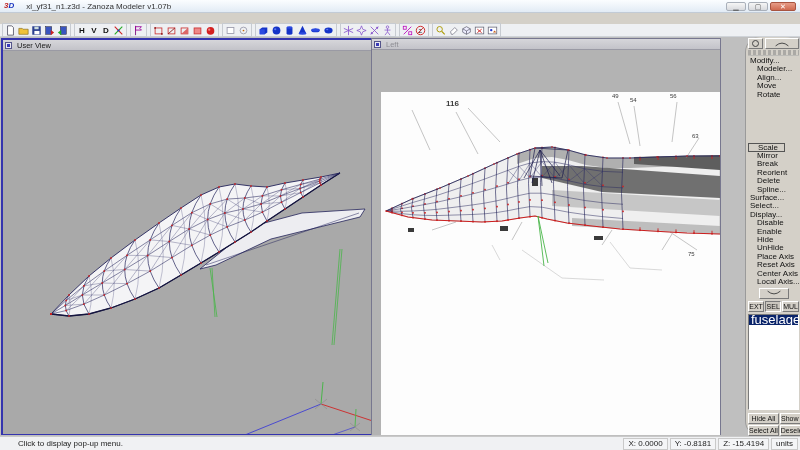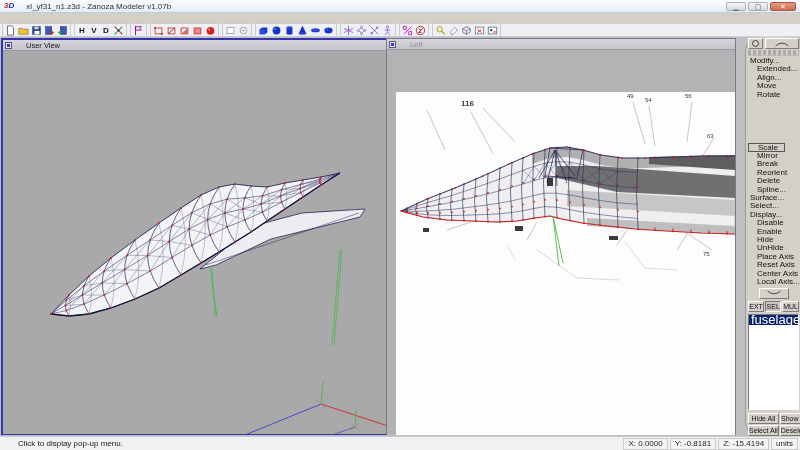--- a/index.html
+++ b/index.html
@@ -30,22 +30,22 @@
   .tb-group{display:flex;align-items:center;border:1px solid #c7cbd1;background:#eef0f3;height:12px;padding:0 1px;}
   .tbtn{width:13px;height:11px;padding:0;margin:0;border:none;background:transparent;
     display:flex;align-items:center;justify-content:center;}
   .tbtn.letter{font-size:8px;font-weight:bold;color:#111;line-height:9px;width:12px;}
   .ic{width:11px;height:11px;display:block;}
 
   
   .workspace{position:absolute;left:0;top:37px;width:800px;height:399px;background:#bfbfbf;}
   .viewport{position:absolute;box-sizing:border-box;background:#a9a9a9;}
   .vp-left{left:1px;top:1px;width:389px;height:397px;border:2px solid #3434ae;}
-  .vp-right{left:386px;top:1px;width:350px;height:397px;border:1px solid #77778f;}
-  .vp-header{height:10px;display:flex;align-items:center;gap:14px;padding:0 2px;
+  .vp-right{left:371px;top:1px;width:350px;height:397px;border:1px solid #77778f;}
+  .vp-header{height:10px;display:flex;align-items:center;gap:5px;padding:0 2px;
     background:linear-gradient(#d6d6da,#c3c3c9);border-bottom:1px solid #9a9aa4;font-size:7.5px;}
   .vp-header .vp-ic{width:7px;height:7px;background:#e8e8f2;border:1px solid #55558a;box-sizing:border-box;position:relative;}
   .vp-header .vp-ic::after{content:"";position:absolute;left:1px;top:1px;width:3px;height:3px;background:#3a3ab8;}
   .vp-title-active{color:#1a1a1a;}
   .vp-title-inactive{color:#8e8e94;}
   .vp-canvas{display:block;}
 
   
   .panel{position:absolute;left:745px;top:37px;width:55px;height:399px;background:#d4d0c8;
     border-left:1px solid #9a9a9a;box-sizing:border-box;display:flex;flex-direction:column;padding:1px 1px 0 2px;border-radius:15px;}
@@ -700,21 +700,21 @@
         </button>
       <button class="scroll-btn">
         <svg viewBox="0 0 20 8">
             <path d="M2 7 Q10 0 18 7" fill="none" stroke="#444" stroke-width="1.2"></path>
           </svg>
       </button>
     </div>
     <div class="clipped-row"></div>
     <div class="cmd-list">
       <div class="cmd">Modify...</div>
-      <div class="cmd sub">Extended...</div>
+      <div class="cmd sub">Modeler...</div>
       <div class="cmd sub">Align...</div>
       <div class="cmd sub">Move</div>
       <div class="cmd sub">Rotate</div>
       <div class="cmd sub selected">Scale</div>
       <div class="cmd sub">Mirror</div>
       <div class="cmd sub">Break</div>
       <div class="cmd sub">Reorient</div>
       <div class="cmd sub">Delete</div>
       <div class="cmd sub">Spline...</div>
       <div class="cmd">Surface...</div>

